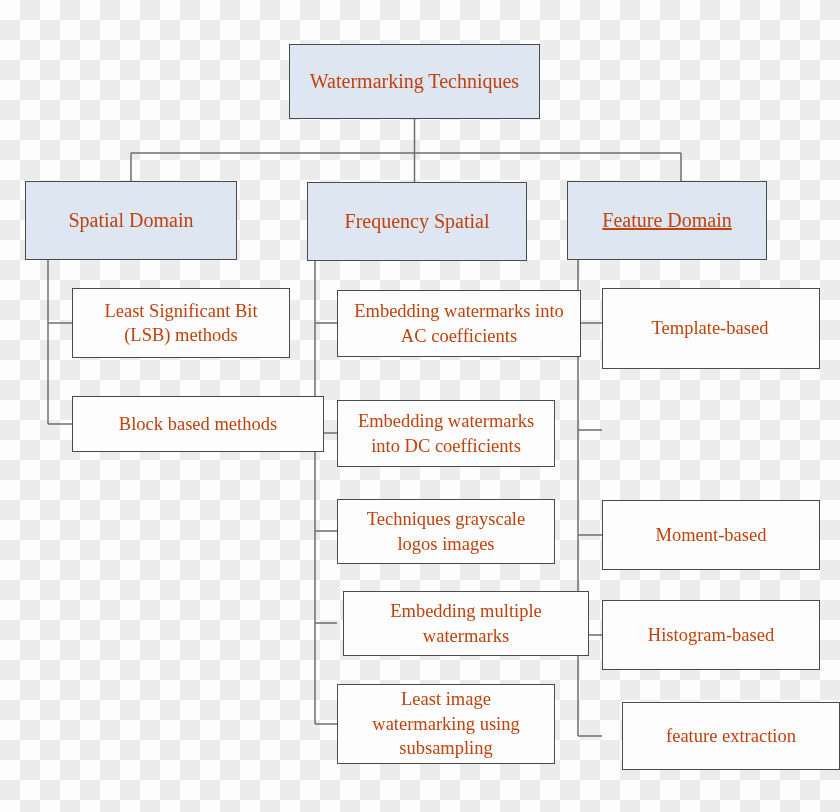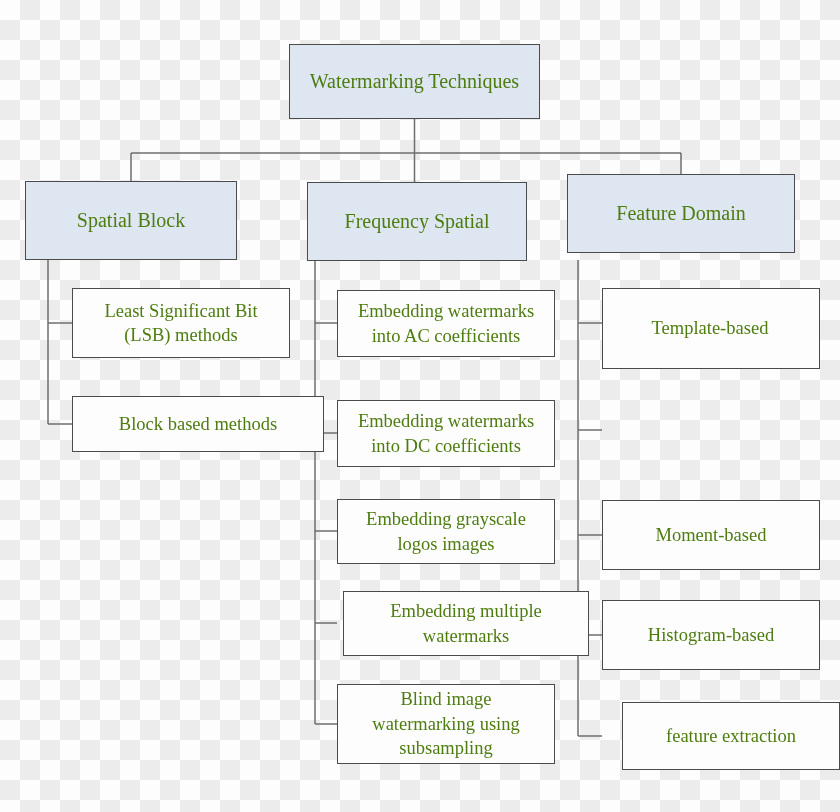--- a/index.html
+++ b/index.html
@@ -4,21 +4,21 @@
 <style>
   html,body{margin:0;padding:0;}
   .canvas{
     position:relative;
     width:840px;height:812px;
     overflow:hidden;
     background:
       repeating-conic-gradient(#ececec 0% 25%, #fdfdfd 0% 50%);
     background-size:40px 40px;
     font-family:"Liberation Serif","DejaVu Serif",serif;
-    color:#4d7c0f;
+    color:#c2410c;
   }
   .connectors{position:absolute;left:0;top:0;width:840px;height:812px;}
   .box{
     position:absolute;
     box-sizing:border-box;
     display:flex;align-items:center;justify-content:center;
     text-align:center;
     border:1.5px solid #4b4b4b;
     padding:4px 10px;
     line-height:1.32;
@@ -55,31 +55,31 @@
       <path d="M578 323 L602 323"></path>
       <path d="M578 430 L602 430"></path>
       <path d="M578 535 L602 535"></path>
       <path d="M578 635 L602 635"></path>
       <path d="M578 736 L602 736"></path>
     </g>
   </svg>
 
   <div class="box root" style="left:289px;top:44px;width:251px;height:75px;">Watermarking Techniques</div>
 
-  <div class="box header" style="left:25px;top:181px;width:212px;height:79px;">Spatial Block</div>
+  <div class="box header" style="left:25px;top:181px;width:212px;height:79px;">Spatial Domain</div>
   <div class="box header" style="left:307px;top:182px;width:220px;height:79px;">Frequency Spatial</div>
-  <div class="box header" style="left:567px;top:174px;width:228px;height:79px;">Feature Domain</div>
+  <div class="box header" style="left:567px;top:181px;width:200px;height:79px;text-decoration:underline;">Feature Domain</div>
 
   <div class="box child" style="left:72px;top:288px;width:218px;height:70px;">Least Significant Bit (LSB) methods</div>
   <div class="box child" style="left:72px;top:396px;width:252px;height:56px;">Block based methods</div>
 
-  <div class="box child" style="left:337px;top:290px;width:218px;height:67px;">Embedding watermarks into AC coefficients</div>
+  <div class="box child" style="left:337px;top:290px;width:244px;height:67px;">Embedding watermarks into AC coefficients</div>
   <div class="box child" style="left:337px;top:400px;width:218px;height:67px;">Embedding watermarks into DC coefficients</div>
-  <div class="box child" style="left:337px;top:499px;width:218px;height:65px;">Embedding grayscale logos images</div>
+  <div class="box child" style="left:337px;top:499px;width:218px;height:65px;">Techniques grayscale logos images</div>
   <div class="box child" style="left:343px;top:591px;width:246px;height:65px;">Embedding multiple watermarks</div>
-  <div class="box child" style="left:337px;top:684px;width:218px;height:80px;">Blind image watermarking using subsampling</div>
+  <div class="box child" style="left:337px;top:684px;width:218px;height:80px;">Least image watermarking using subsampling</div>
 
   <div class="box child" style="left:602px;top:288px;width:218px;height:81px;padding-left:8px;">Template-based</div>
   <div class="box child" style="left:602px;top:500px;width:218px;height:70px;">Moment-based</div>
   <div class="box child" style="left:602px;top:600px;width:218px;height:70px;">Histogram-based</div>
   <div class="box child" style="left:622px;top:702px;width:218px;height:68px;">feature extraction</div>
 
 </div>
 
 </body></html>

